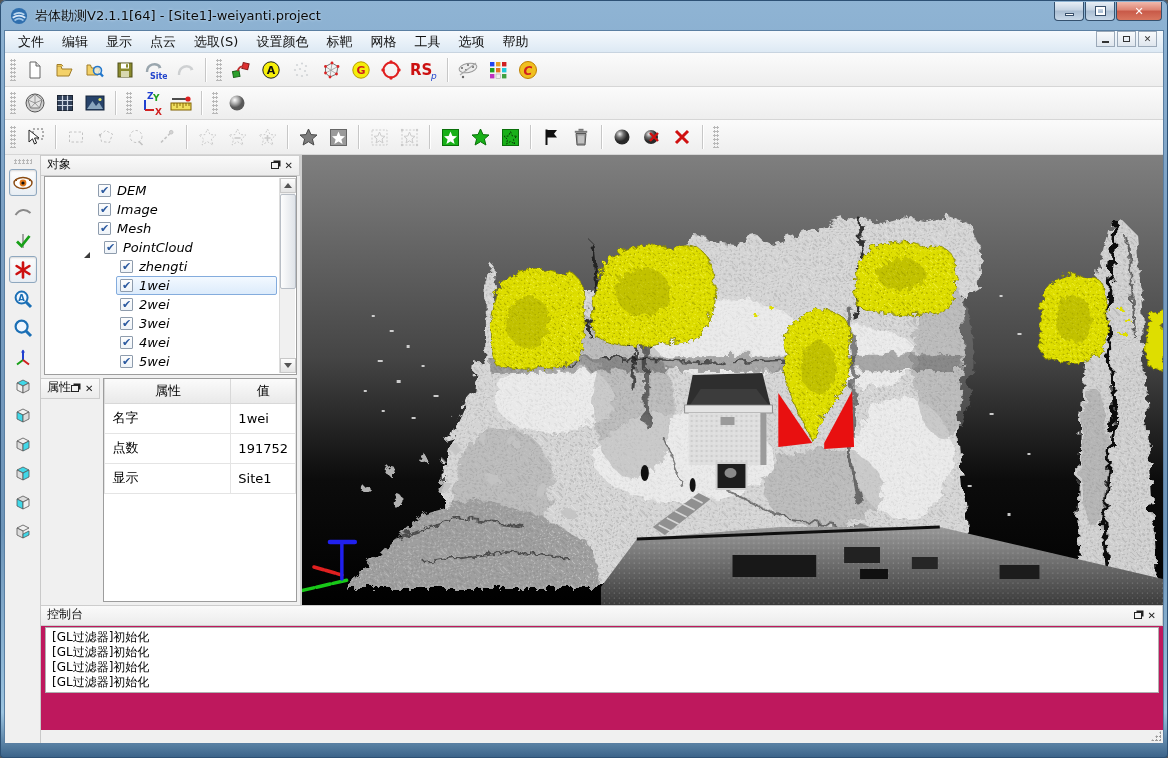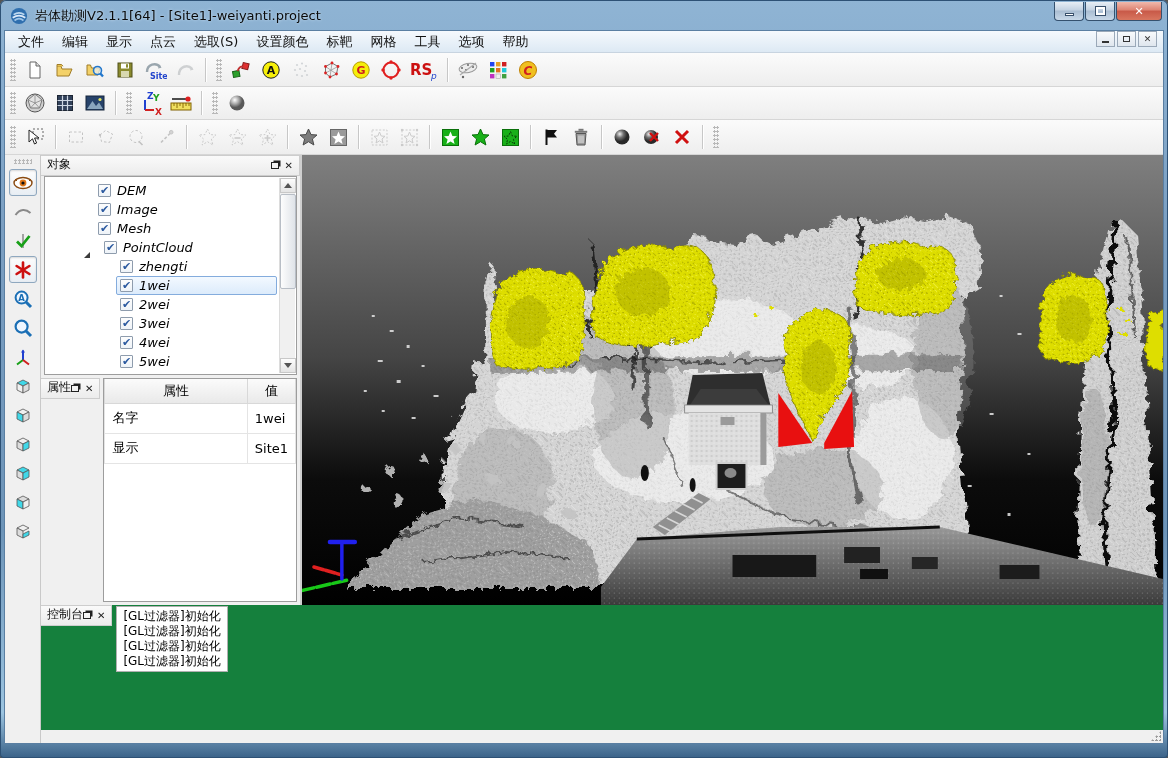--- a/index.html
+++ b/index.html
@@ -73,21 +73,21 @@
   .setcolor{width:100%;height:24px;font-size:13px;border:1px solid #8e8e8e;border-radius:2px;background:linear-gradient(#f7f7f7,#e3e3e3 45%,#d2d2d2);}
   .spincell{position:relative;padding-right:20px;}
   .spin{position:absolute;right:1px;top:1px;bottom:1px;width:16px;display:flex;flex-direction:column;}
   .spinb{flex:1;border:1px solid #b8b8b8;background:linear-gradient(#fcfcfc,#e6e6e6);display:flex;align-items:center;justify-content:center;}
   .spin .tri-up{border-left-width:3px;border-right-width:3px;border-bottom-width:4px;border-bottom-color:#4a6fa5;}
   .spin .tri-dn{border-left-width:3px;border-right-width:3px;border-top-width:4px;border-top-color:#4a6fa5;}
   
   .viewport{flex:1;position:relative;background:#000;min-width:0;}
   .viewport svg{position:absolute;inset:0;width:100%;height:100%;}
   
-  .console{height:125px;display:flex;flex-direction:row;background:#15803d;}
+  .console{height:125px;display:flex;flex-direction:column;background:#be185d;}
   .clog{height:66px;margin:1px 4px 0 4px;background:#fff;border:1px solid #b0b0b0;padding:2px 6px;font-family:"DejaVu Sans Mono","Liberation Mono",monospace;font-size:12px;color:#000;line-height:15px;overflow:hidden;}
   .cprompt{height:22px;display:flex;align-items:center;padding:0 7px;font-size:13px;color:#000;border-top:1px solid #d8d8d8;}
   
   .statusstrip{height:13px;background:#f0f0f0;position:relative;}
   .rgrip{position:absolute;right:2px;bottom:2px;width:10px;height:10px;
          background:radial-gradient(circle at 1.5px 1.5px,#9a9a9a 1px,transparent 1.2px);background-size:4px 4px;
          clip-path:polygon(100% 0,100% 100%,0 100%);}
 </style>
 </head>
 <body>
@@ -682,20 +682,24 @@
               <div class="prop-body">
                 <table class="ptable">
                   <tbody>
                       <tr>
                     <th>属性</th>
                     <th>值</th>
                   </tr>
                   <tr>
                     <td class="ncol">名字</td>
                     <td>1wei</td>
+                  </tr>
+                  <tr>
+                    <td class="ncol">点数</td>
+                    <td>191752</td>
                   </tr>
                   <tr>
                     <td class="ncol">显示</td>
                     <td>Site1</td>
                   </tr>
                 </tbody>
                   </table>
               </div>
             </div>
           </div>

